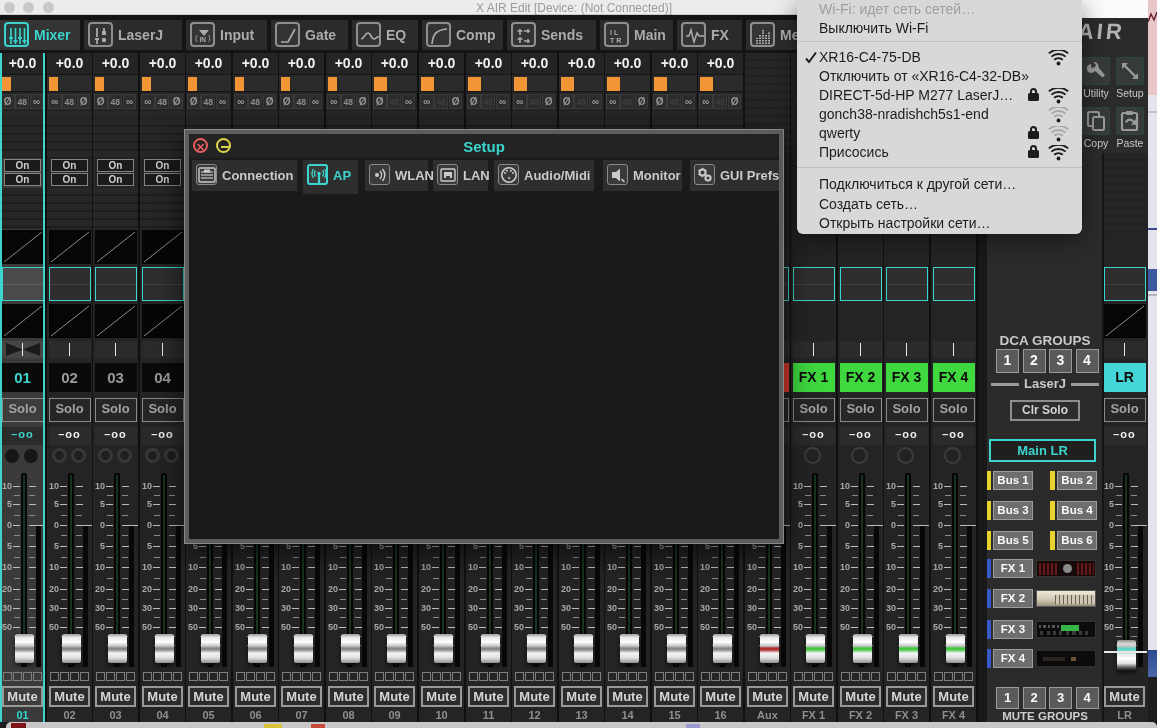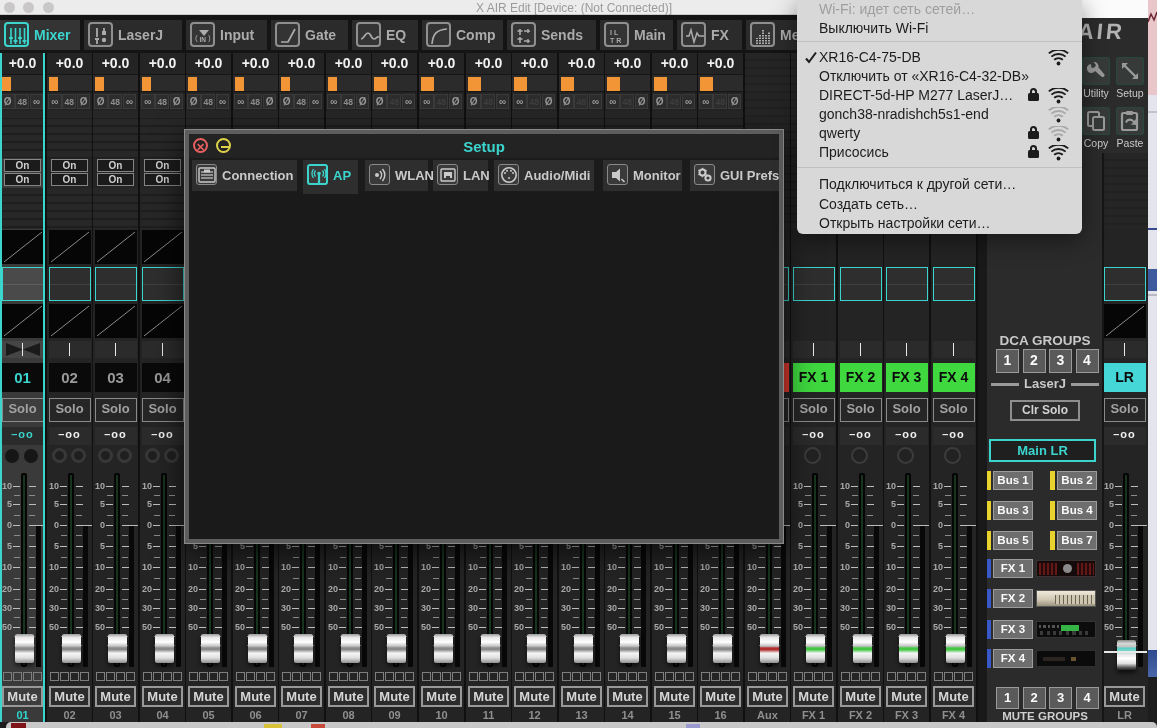--- a/index.html
+++ b/index.html
@@ -1944,21 +1944,21 @@
     <div class="ab tc b" style="left:15px;top:456px;width:40px;height:19px;background:#6e6e6e;border:1px solid #9c9c9c;font-size:11.5px;line-height:17px;color:#fafafa;">Bus 1</div>
     <div class="ab" style="left:72px;top:456px;width:5px;height:19px;background:#e8d22e;"></div>
     <div class="ab tc b" style="left:79px;top:456px;width:40px;height:19px;background:#6e6e6e;border:1px solid #9c9c9c;font-size:11.5px;line-height:17px;color:#fafafa;">Bus 2</div>
     <div class="ab" style="left:8px;top:486px;width:5px;height:19px;background:#e8d22e;"></div>
     <div class="ab tc b" style="left:15px;top:486px;width:40px;height:19px;background:#6e6e6e;border:1px solid #9c9c9c;font-size:11.5px;line-height:17px;color:#fafafa;">Bus 3</div>
     <div class="ab" style="left:72px;top:486px;width:5px;height:19px;background:#e8d22e;"></div>
     <div class="ab tc b" style="left:79px;top:486px;width:40px;height:19px;background:#6e6e6e;border:1px solid #9c9c9c;font-size:11.5px;line-height:17px;color:#fafafa;">Bus 4</div>
     <div class="ab" style="left:8px;top:516px;width:5px;height:19px;background:#e8d22e;"></div>
     <div class="ab tc b" style="left:15px;top:516px;width:40px;height:19px;background:#6e6e6e;border:1px solid #9c9c9c;font-size:11.5px;line-height:17px;color:#fafafa;">Bus 5</div>
     <div class="ab" style="left:72px;top:516px;width:5px;height:19px;background:#e8d22e;"></div>
-    <div class="ab tc b" style="left:79px;top:516px;width:40px;height:19px;background:#6e6e6e;border:1px solid #9c9c9c;font-size:11.5px;line-height:17px;color:#fafafa;">Bus 7</div>
+    <div class="ab tc b" style="left:79px;top:516px;width:40px;height:19px;background:#6e6e6e;border:1px solid #9c9c9c;font-size:11.5px;line-height:17px;color:#fafafa;">Bus 6</div>
     <div class="ab" style="left:8px;top:544px;width:5px;height:19px;background:#3858c8;"></div>
     <div class="ab tc b" style="left:15px;top:544px;width:40px;height:19px;background:#6e6e6e;border:1px solid #9c9c9c;font-size:11.5px;line-height:17px;color:#fafafa;">FX 1</div>
     <div class="ab" style="left:8px;top:574px;width:5px;height:19px;background:#3858c8;"></div>
     <div class="ab tc b" style="left:15px;top:574px;width:40px;height:19px;background:#6e6e6e;border:1px solid #9c9c9c;font-size:11.5px;line-height:17px;color:#fafafa;">FX 2</div>
     <div class="ab" style="left:8px;top:605px;width:5px;height:19px;background:#3858c8;"></div>
     <div class="ab tc b" style="left:15px;top:605px;width:40px;height:19px;background:#6e6e6e;border:1px solid #9c9c9c;font-size:11.5px;line-height:17px;color:#fafafa;">FX 3</div>
     <div class="ab" style="left:8px;top:634px;width:5px;height:19px;background:#3858c8;"></div>
     <div class="ab tc b" style="left:15px;top:634px;width:40px;height:19px;background:#6e6e6e;border:1px solid #9c9c9c;font-size:11.5px;line-height:17px;color:#fafafa;">FX 4</div>
     <div class="ab" style="left:58px;top:545px;width:60px;height:17px;background:#140a0a;border:1px solid #3a3230;">
       <div class="ab" style="left:2px;top:2px;width:18px;height:12px;background:repeating-linear-gradient(90deg,#641818 0 2px,#230b0b 2px 4px);"></div>

